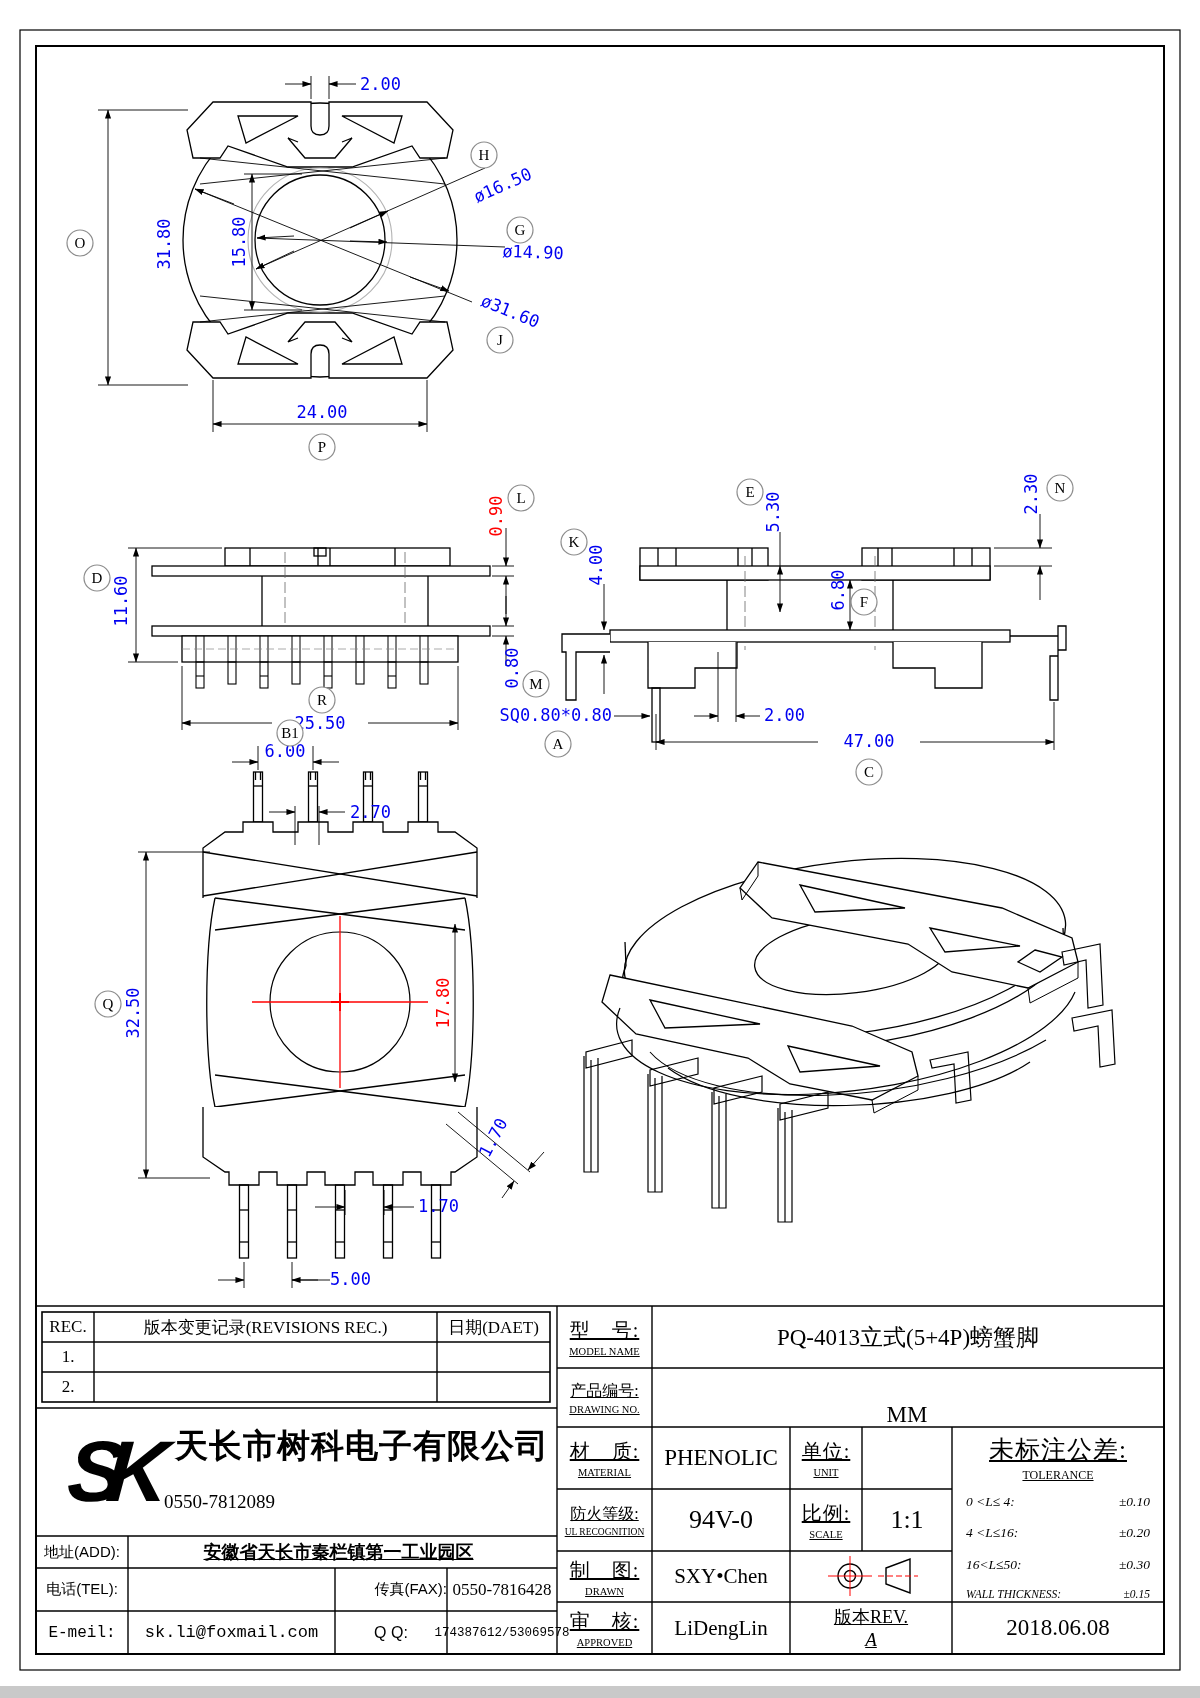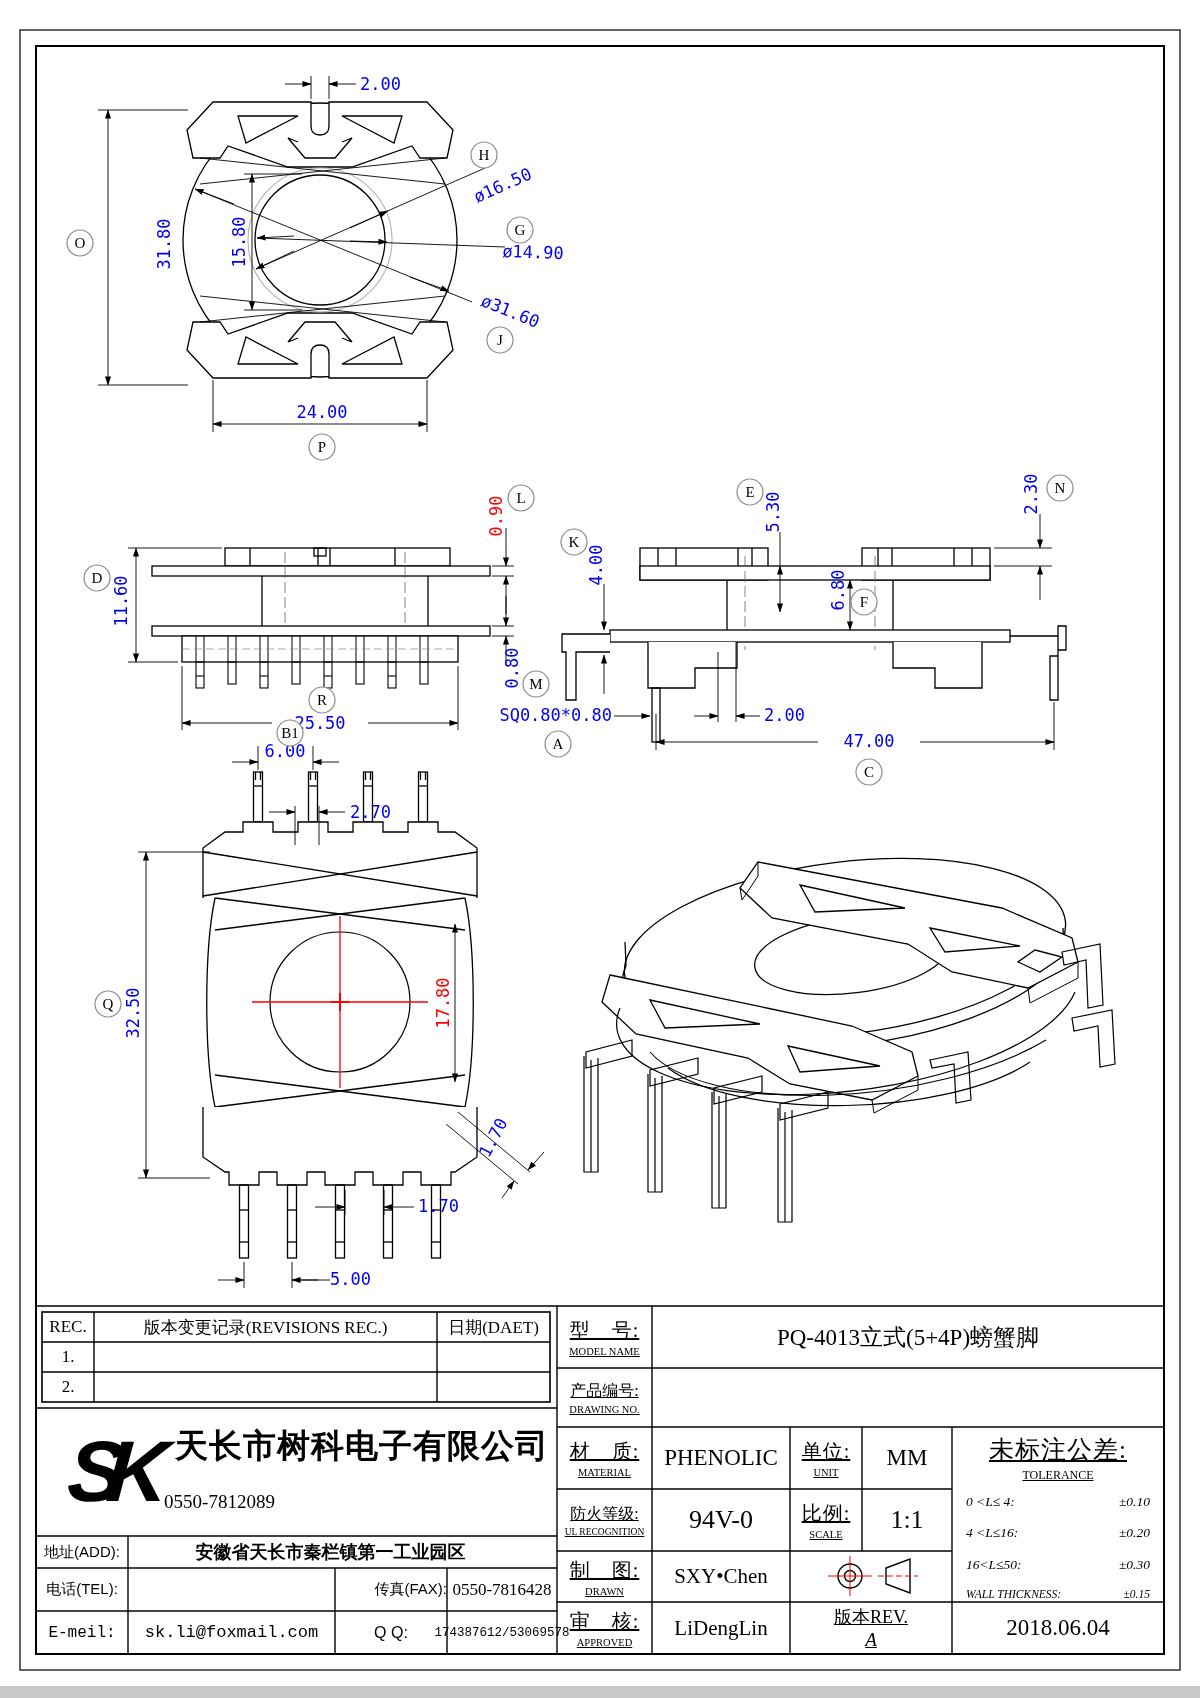--- a/index.html
+++ b/index.html
@@ -498,21 +498,21 @@
 <div class="tb" style="left:48px;top:1412px;width:122px;height:118px;">
       <span class="logoSK">SK</span>
     </div>
 <div class="tb" style="left:172px;top:1414px;width:380px;height:64px;font:600 33px 'Liberation Serif',serif;letter-spacing:1px;">
       <span>天长市树科电子有限公司</span>
     </div>
 
 <div class="tb" style="left:36px;top:1536px;width:92px;height:32px;font:15px 'Liberation Sans',sans-serif;">
       <span>地址(ADD):</span>
     </div>
-<div class="tb" style="left:116px;top:1536px;width:429px;height:32px;font:600 18px 'Liberation Serif',serif;">
+<div class="tb" style="left:124px;top:1536px;width:429px;height:32px;font:600 18px 'Liberation Serif',serif;text-decoration:underline;">
       <span>安徽省天长市秦栏镇第一工业园区</span>
     </div>
 <div class="tb" style="left:36px;top:1568px;width:92px;height:43px;font:15px 'Liberation Sans',sans-serif;">
       <span>电话(TEL):</span>
     </div>
 <div class="tb" style="left:128px;top:1480px;width:183px;height:43px;font:19px 'Liberation Serif',serif;">
       <span>0550-7812089</span>
     </div>
 <div class="tb" style="left:335px;top:1568px;width:112px;height:43px;font:15px 'Liberation Sans',sans-serif;justify-content:flex-end;">
       <span>传真(FAX):</span>
@@ -552,21 +552,21 @@
       <span class="cn">材　质:</span>
       <span class="en">MATERIAL</span>
     </div>
 <div class="tb" style="left:652px;top:1427px;width:138px;height:62px;">
       <span class="val">PHENOLIC</span>
     </div>
 <div class="tb lab" style="left:790px;top:1427px;width:72px;height:62px;">
       <span class="cn">单位:</span>
       <span class="en">UNIT</span>
     </div>
-<div class="tb" style="left:862px;top:1427px;width:90px;height:62px;">
+<div class="tb" style="left:862px;top:1384px;width:90px;height:62px;">
       <span class="val">MM</span>
     </div>
 
 <div class="tb lab" style="left:557px;top:1489px;width:95px;height:62px;">
       <span class="cns">防火等级:</span>
       <span class="en" style="font-size:9.5px">UL RECOGNITION</span>
     </div>
 <div class="tb" style="left:652px;top:1489px;width:138px;height:62px;">
       <span class="valb">94V-0</span>
     </div>
@@ -613,18 +613,18 @@
       <span class="en">APPROVED</span>
     </div>
 <div class="tb" style="left:652px;top:1602px;width:138px;height:52px;">
       <span class="val" style="font-size:21px">LiDengLin</span>
     </div>
 <div class="tb lab" style="left:790px;top:1602px;width:162px;height:52px;">
       <span class="cns" style="font-size:18px">版本REV.</span>
       <span style="font:italic 19px 'Liberation Serif',serif;">A</span>
     </div>
 <div class="tb" style="left:952px;top:1602px;width:212px;height:52px;">
-      <span class="val">2018.06.04</span>
+      <span class="val">2018.06.08</span>
     </div>
 
 <div style="position:absolute;left:0;top:1686px;width:1200px;height:12px;background:#c9c9c9;"></div>
 
 </div>
 
 </body></html>

